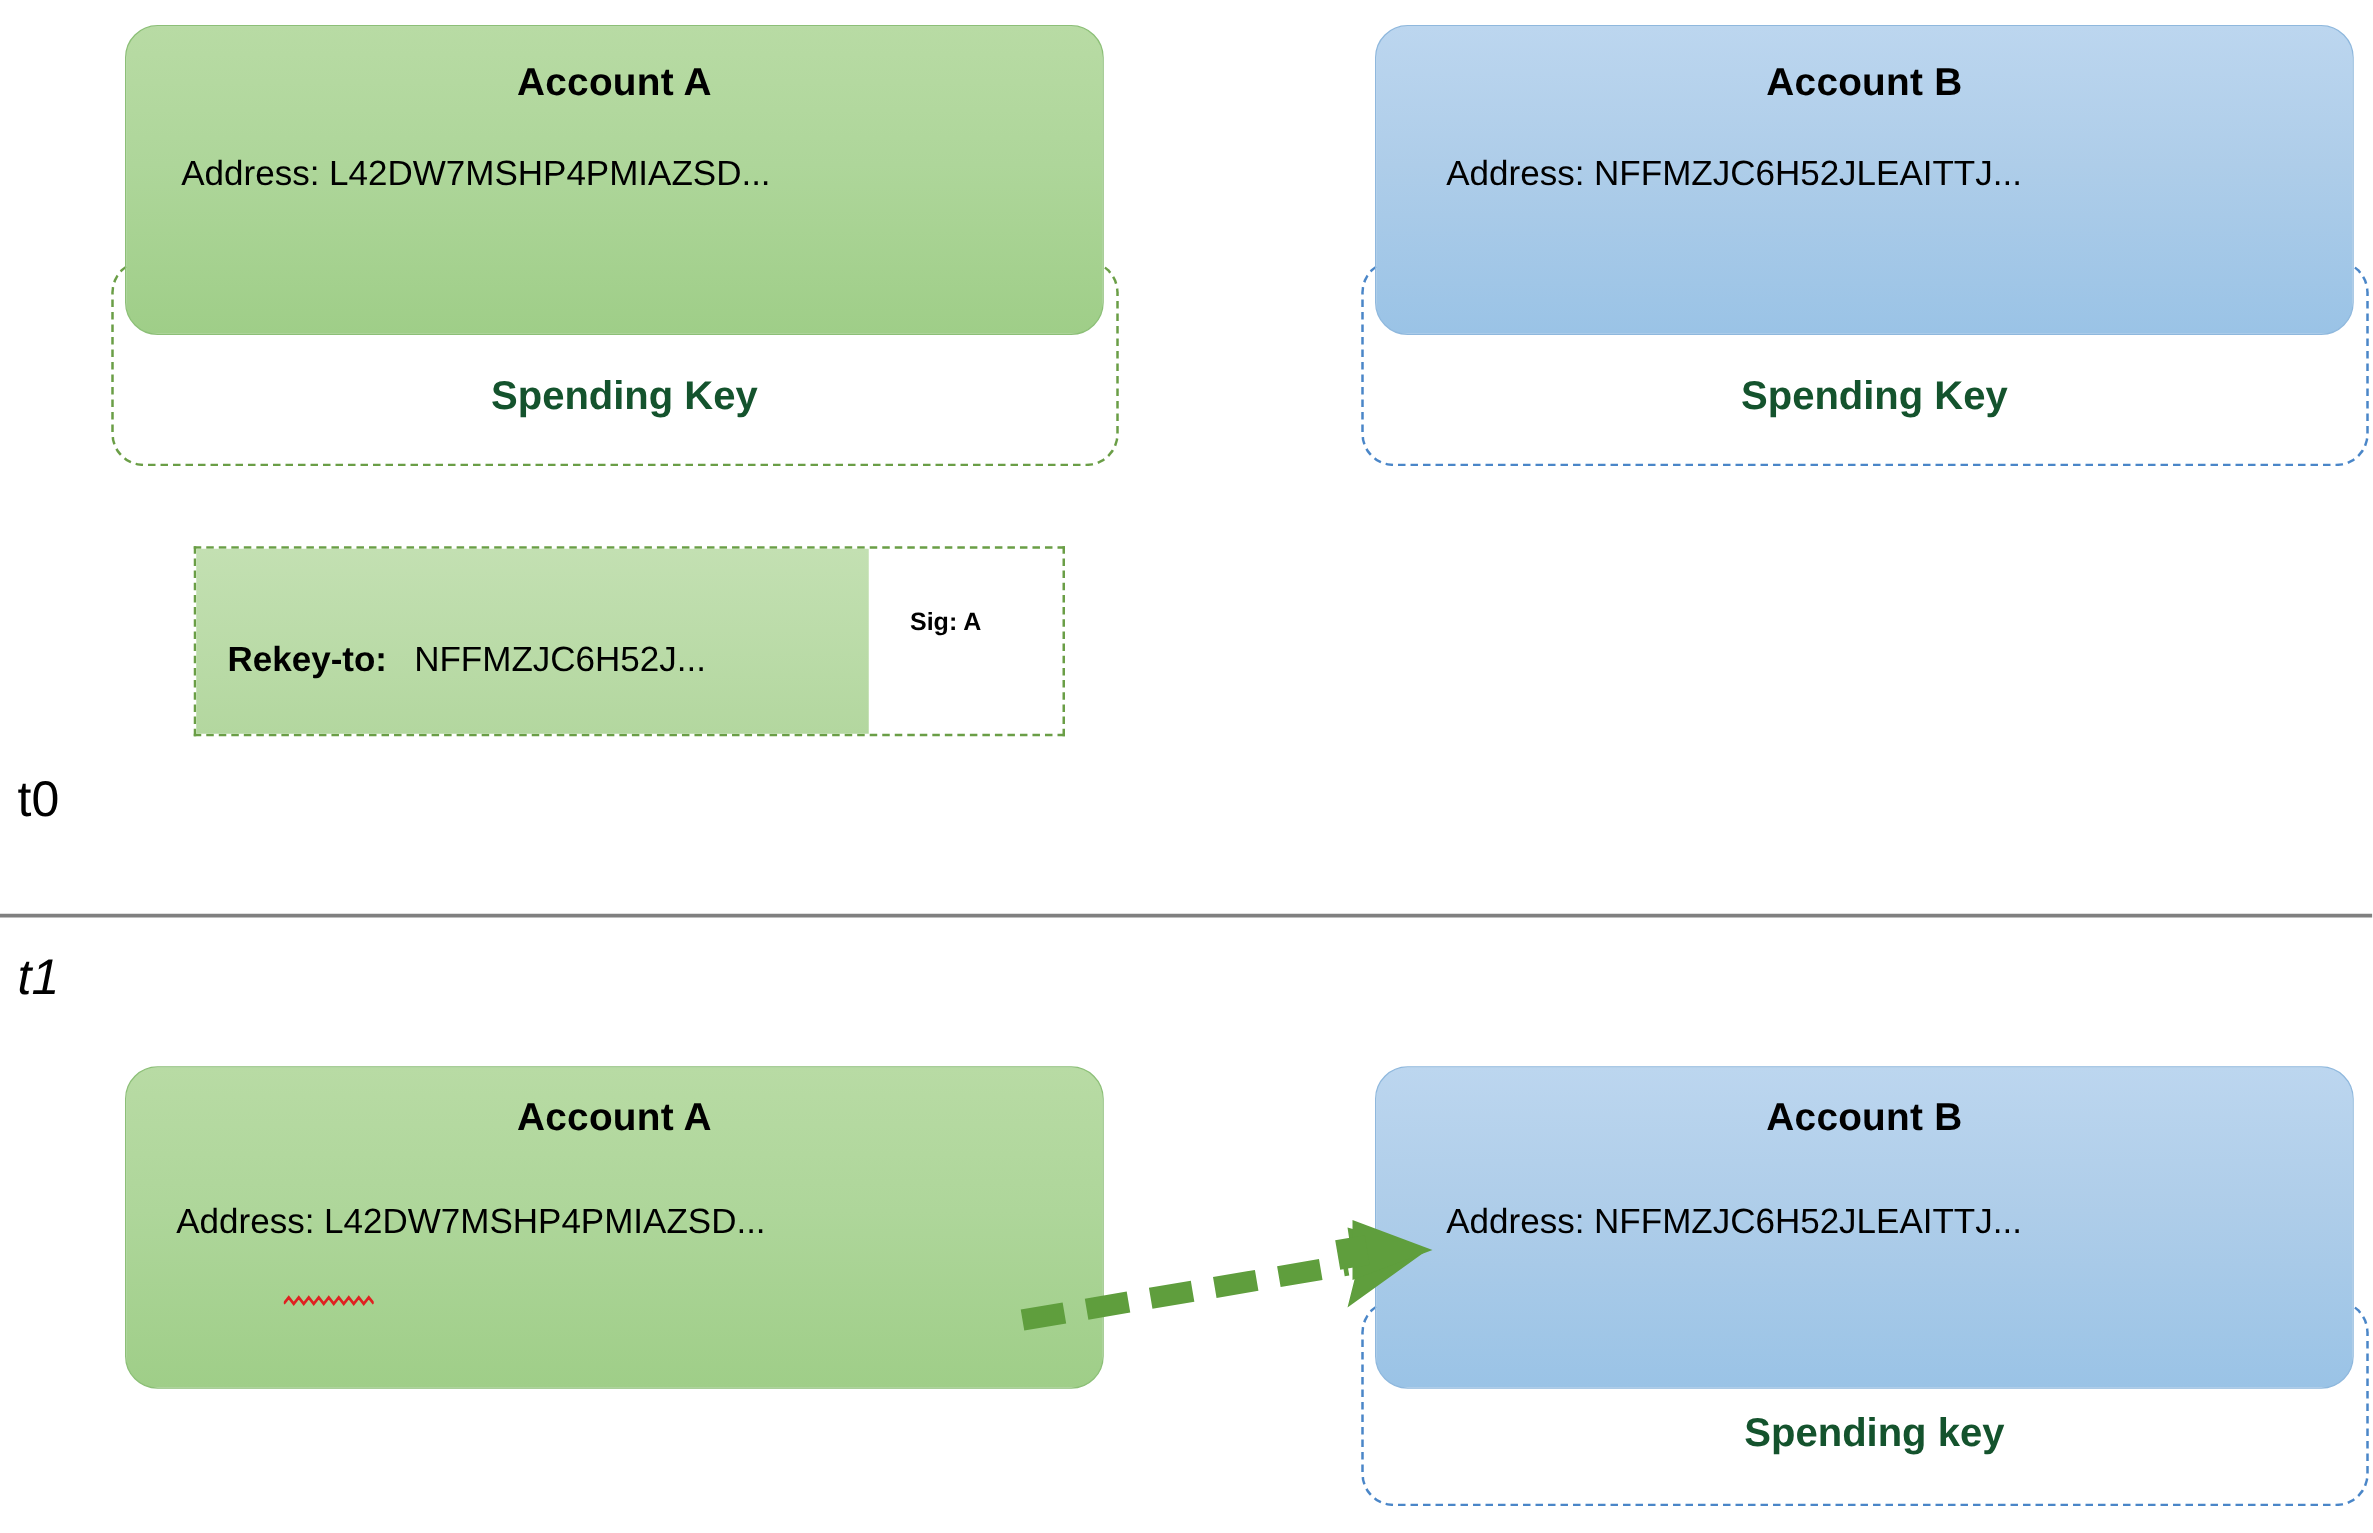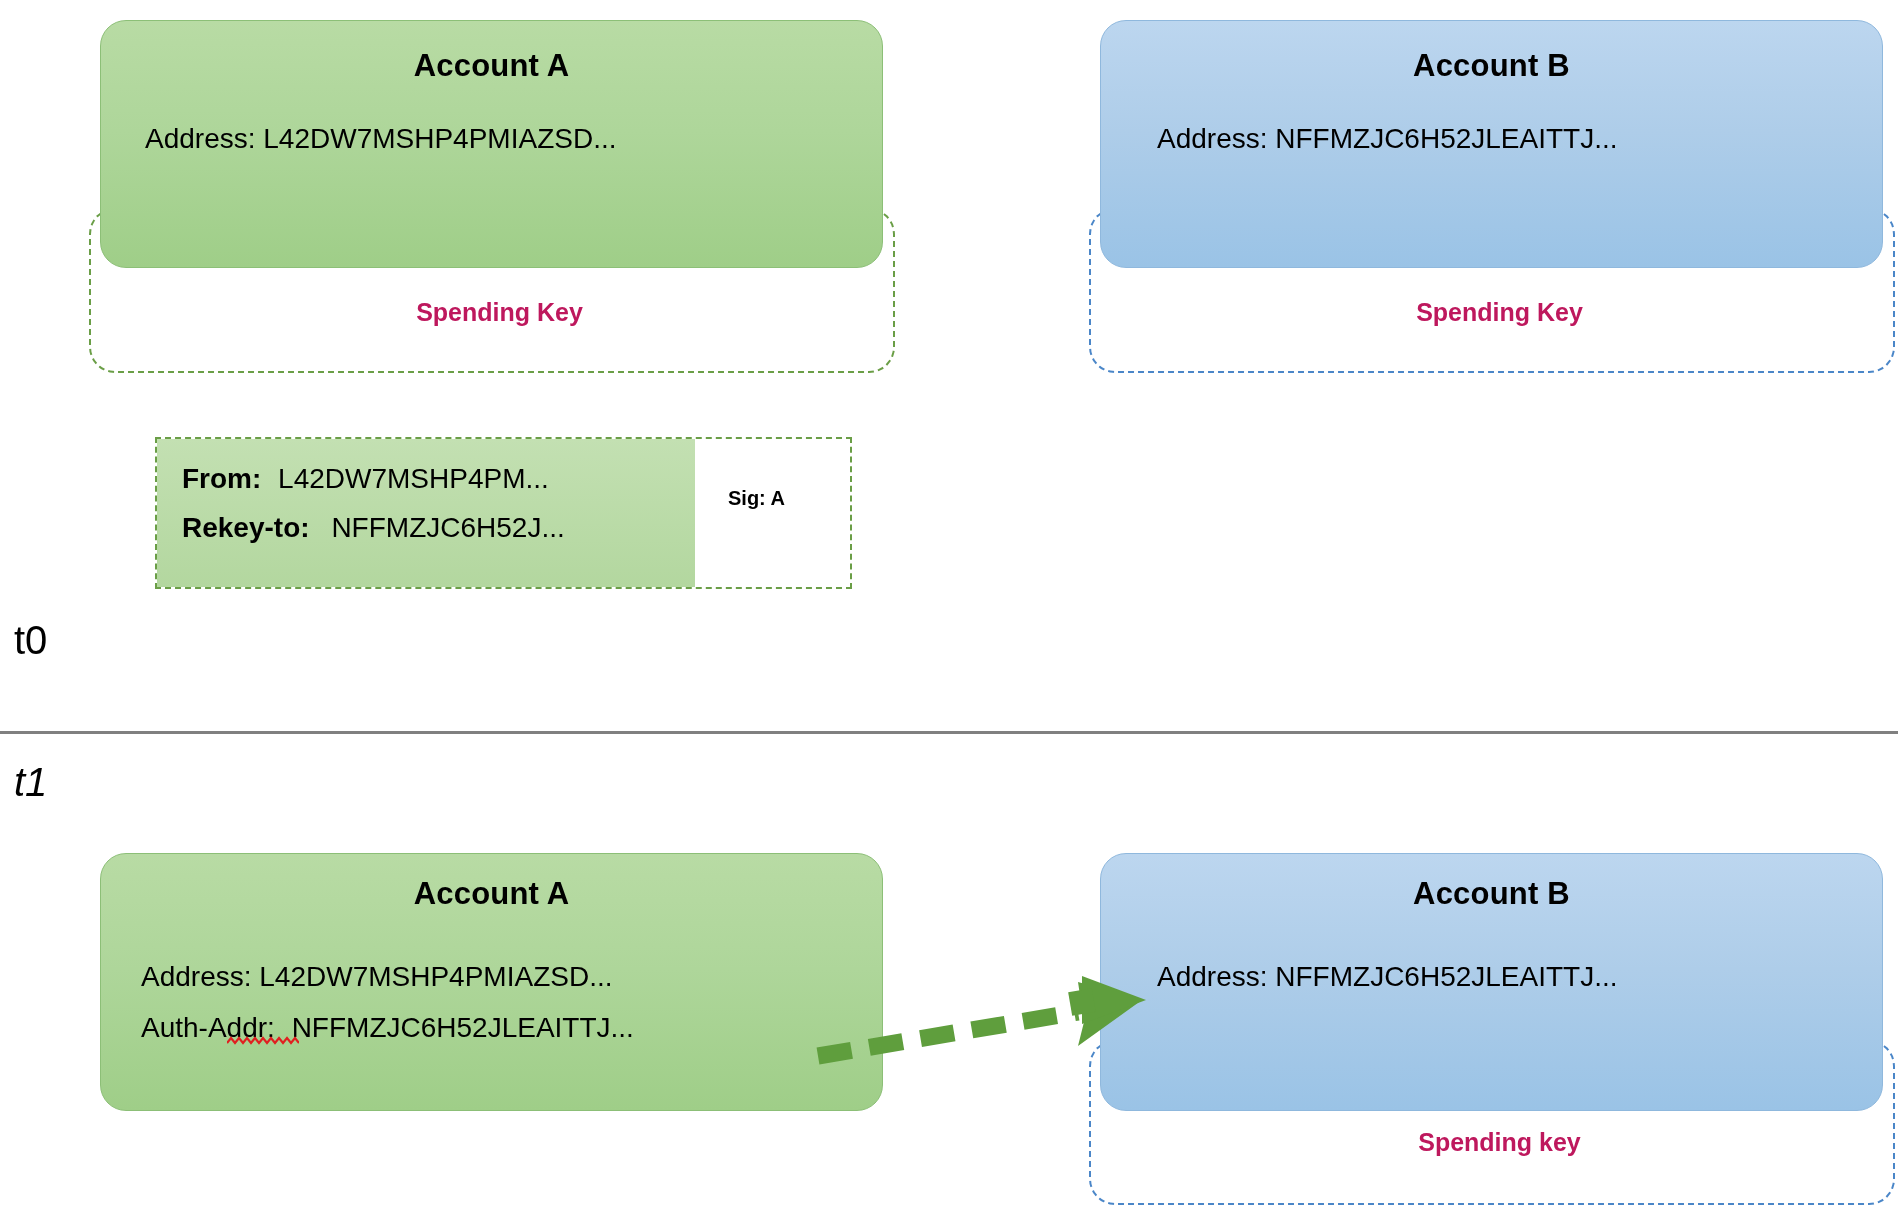--- a/index.html
+++ b/index.html
@@ -63,22 +63,22 @@
   }
   .keybox.blue {
     border: 2px dashed #4a86c8;
   }
   .keybox-label {
     position: absolute;
     left: 15px;
     right: 0;
     text-align: center;
     font-weight: bold;
-    font-size: 25px;
-    color: #be185d;
+    font-size: 32px;
+    color: #14532d;
   }
 
   
   .txn {
     position: absolute;
     box-sizing: border-box;
     border: 2px dashed #6a9e46;
     background: #ffffff;
     z-index: 4;
   }
@@ -157,45 +157,37 @@
 
   <div class="acct blue" style="left:1100px; top:20px; width:783px; height:248px;">
     <div class="acct-title" style="top:27px;">Account B</div>
     <div class="acct-line" style="left:56px; top:102px;">Address: NFFMZJC6H52JLEAITTJ...</div>
   </div>
 
   <div class="txn" style="left:155px; top:437px; width:697px; height:152px;"></div>
 
   <div class="txn-fill" style="left:157px; top:439px; width:538px; height:148px;"></div>
 
-  <div class="txn-row" style="left:182px; top:463px;">
-    <b>From:</b>
-    <span style="margin-left:9px;">L42DW7MSHP4PM...</span>
-  </div>
 
   <div class="txn-row" style="left:182px; top:512px;">
     <b>Rekey-to:</b>
     <span style="margin-left:14px;">NFFMZJC6H52J...</span>
   </div>
 
   <div class="txn-sig" style="left:728px; top:487px;">Sig: A</div>
 
   <div class="tlabel" style="left:14px; top:618px;">t0</div>
 
   <div class="divider" style="top:731px;"></div>
 
   <div class="tlabel" style="left:14px; top:760px;font-style:italic;">t1</div>
 
   <div class="acct green" style="left:100px; top:853px; width:783px; height:258px;">
     <div class="acct-title" style="top:22px;">Account A</div>
     <div class="acct-line" style="left:40px; top:107px;">Address: L42DW7MSHP4PMIAZSD...</div>
-    <div class="acct-line" style="left:40px; top:158px;">
-      <span style="position:relative;">Auth-Addr:</span>
-      <span style="margin-left:9px;">NFFMZJC6H52JLEAITTJ...</span>
-    </div>
   </div>
 
   <svg class="squiggle" style="left:227px; top:1036px;" width="72" height="10" viewBox="0 0 72 10">
     <path d="M0 7 L4 2 L8 7 L12 2 L16 7 L20 2 L24 7 L28 2 L32 7 L36 2 L40 7 L44 2 L48 7 L52 2 L56 7 L60 2 L64 7 L68 2 L72 7" fill="none" stroke="#e02020" stroke-width="2.2"></path>
   </svg>
 
   <div class="keybox blue" style="left:1089px; top:1040px; width:806px; height:165px;">
     <div class="keybox-label" style="top:86px;">Spending key</div>
   </div>
 

